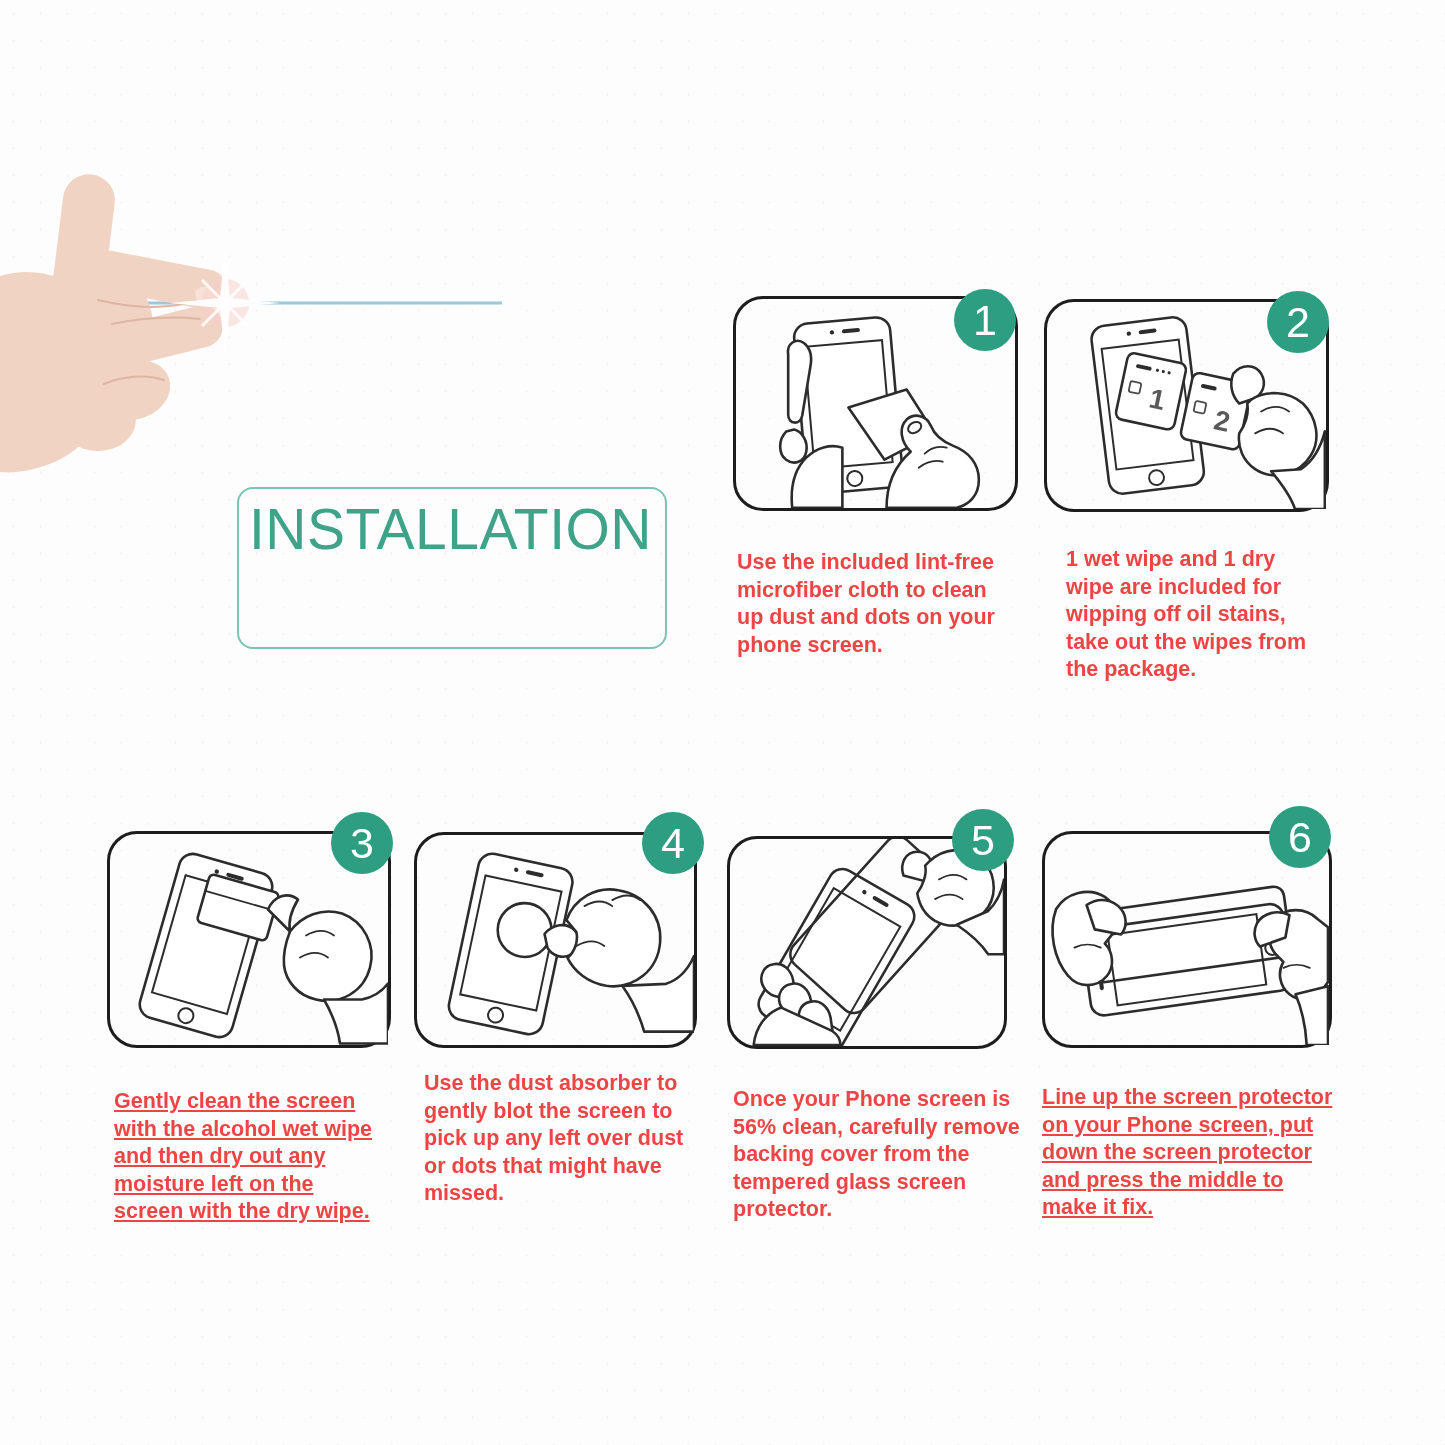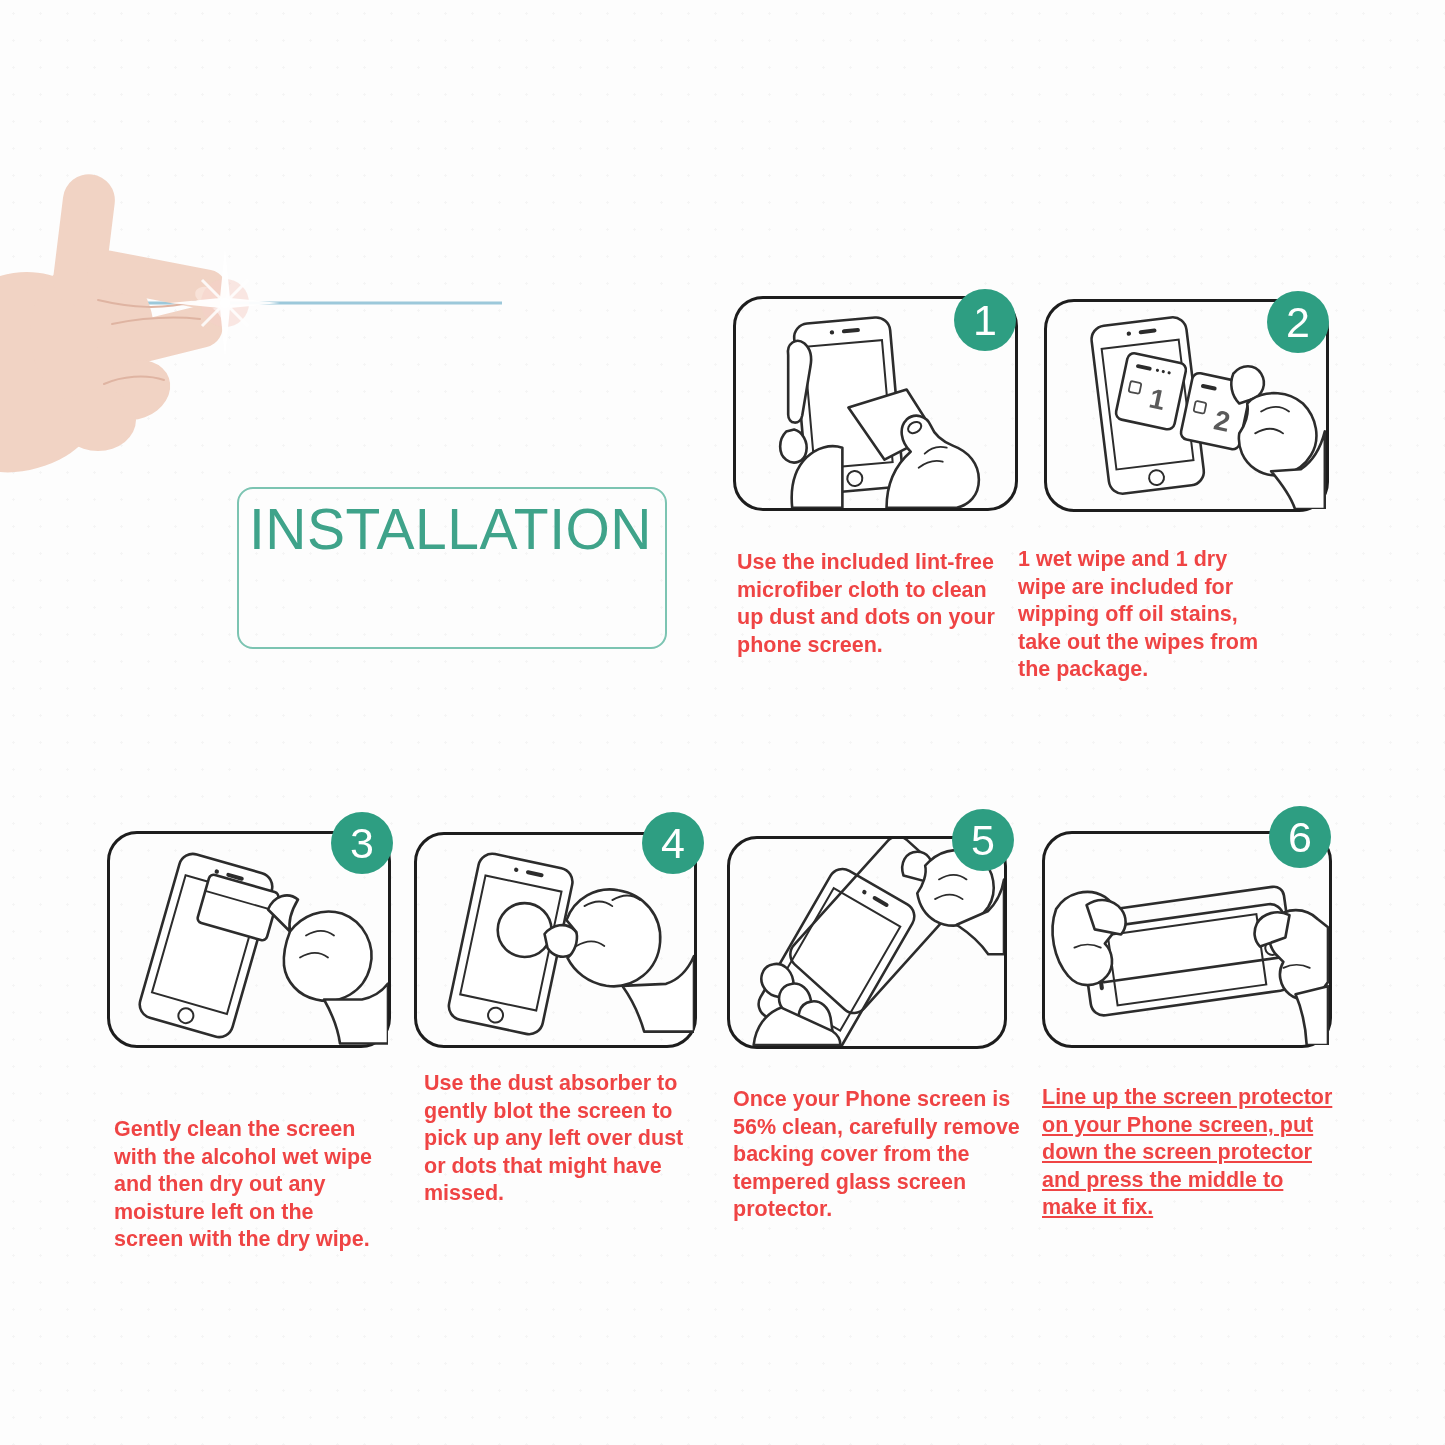--- a/index.html
+++ b/index.html
@@ -49,22 +49,22 @@
   #badge-3{left:331px;top:812px;}
   #badge-4{left:642px;top:812px;}
   #badge-5{left:952px;top:809px;}
   #badge-6{left:1269px;top:806px;}
   
   .caption{
     font-size:21.5px;line-height:27.5px;font-weight:700;
     color:#ef4444;white-space:pre-line;
   }
   #caption-1{left:737px;top:549px;width:315px;}
-  #caption-2{left:1018px;top:546px;width:325px;}
-  #caption-3{left:114px;top:1116px;width:310px;}
+  #caption-2{left:1066px;top:546px;width:325px;}
+  #caption-3{left:114px;top:1088px;width:310px;text-decoration:underline;}
   #caption-4{left:424px;top:1070px;width:310px;}
   #caption-5{left:733px;top:1086px;width:330px;}
   #caption-6{left:1042px;top:1084px;width:335px;text-decoration:underline;}
   
   .ln{fill:#ffffff;stroke:#2c2c2c;stroke-width:2.6;stroke-linejoin:round;stroke-linecap:round;}
   .lnf{fill:none;stroke:#2c2c2c;stroke-width:2.6;stroke-linejoin:round;stroke-linecap:round;}
   .thin{fill:#ffffff;stroke:#2c2c2c;stroke-width:2;}
   .thin2{fill:none;stroke:#4a4a4a;stroke-width:1.8;}
   .crease{fill:none;stroke:#2c2c2c;stroke-width:1.8;stroke-linecap:round;}
   .dot{fill:#2c2c2c;stroke:none;}

